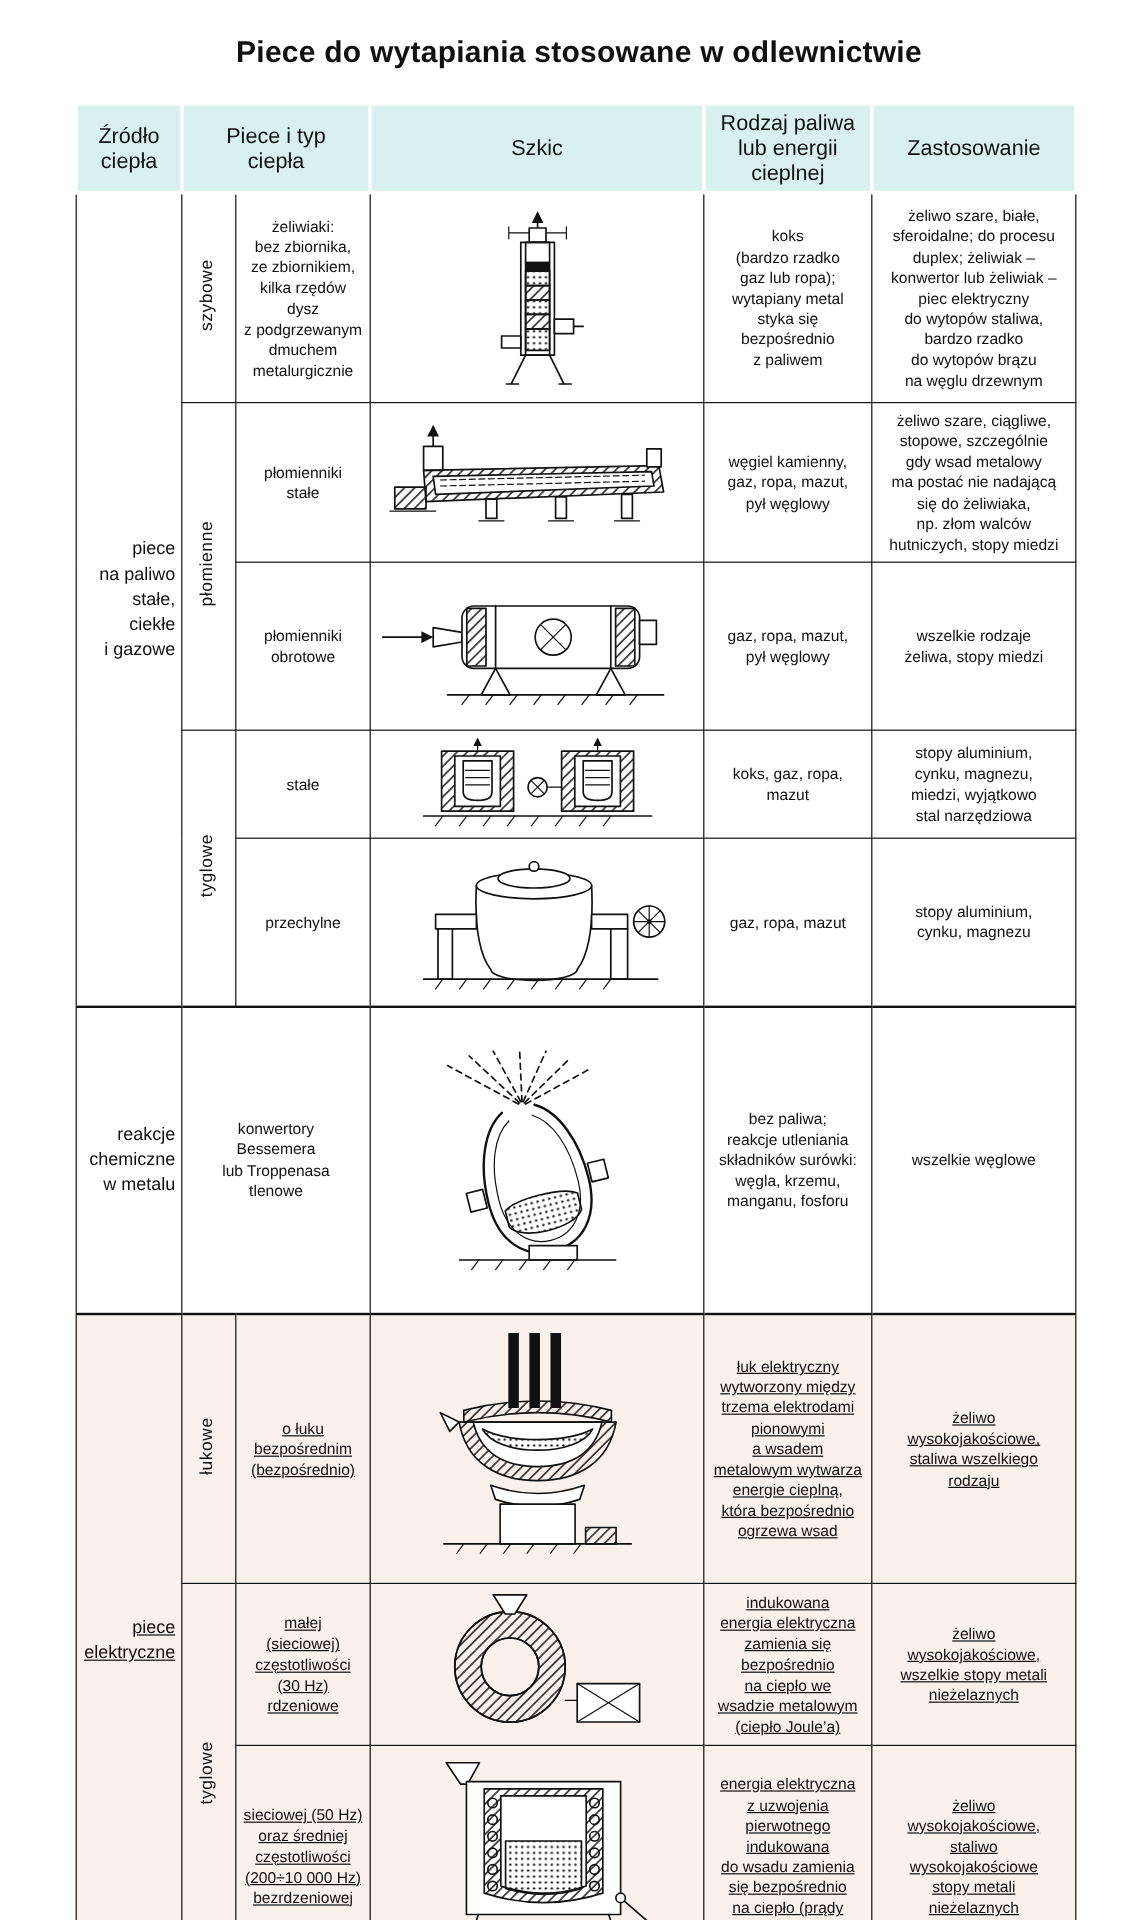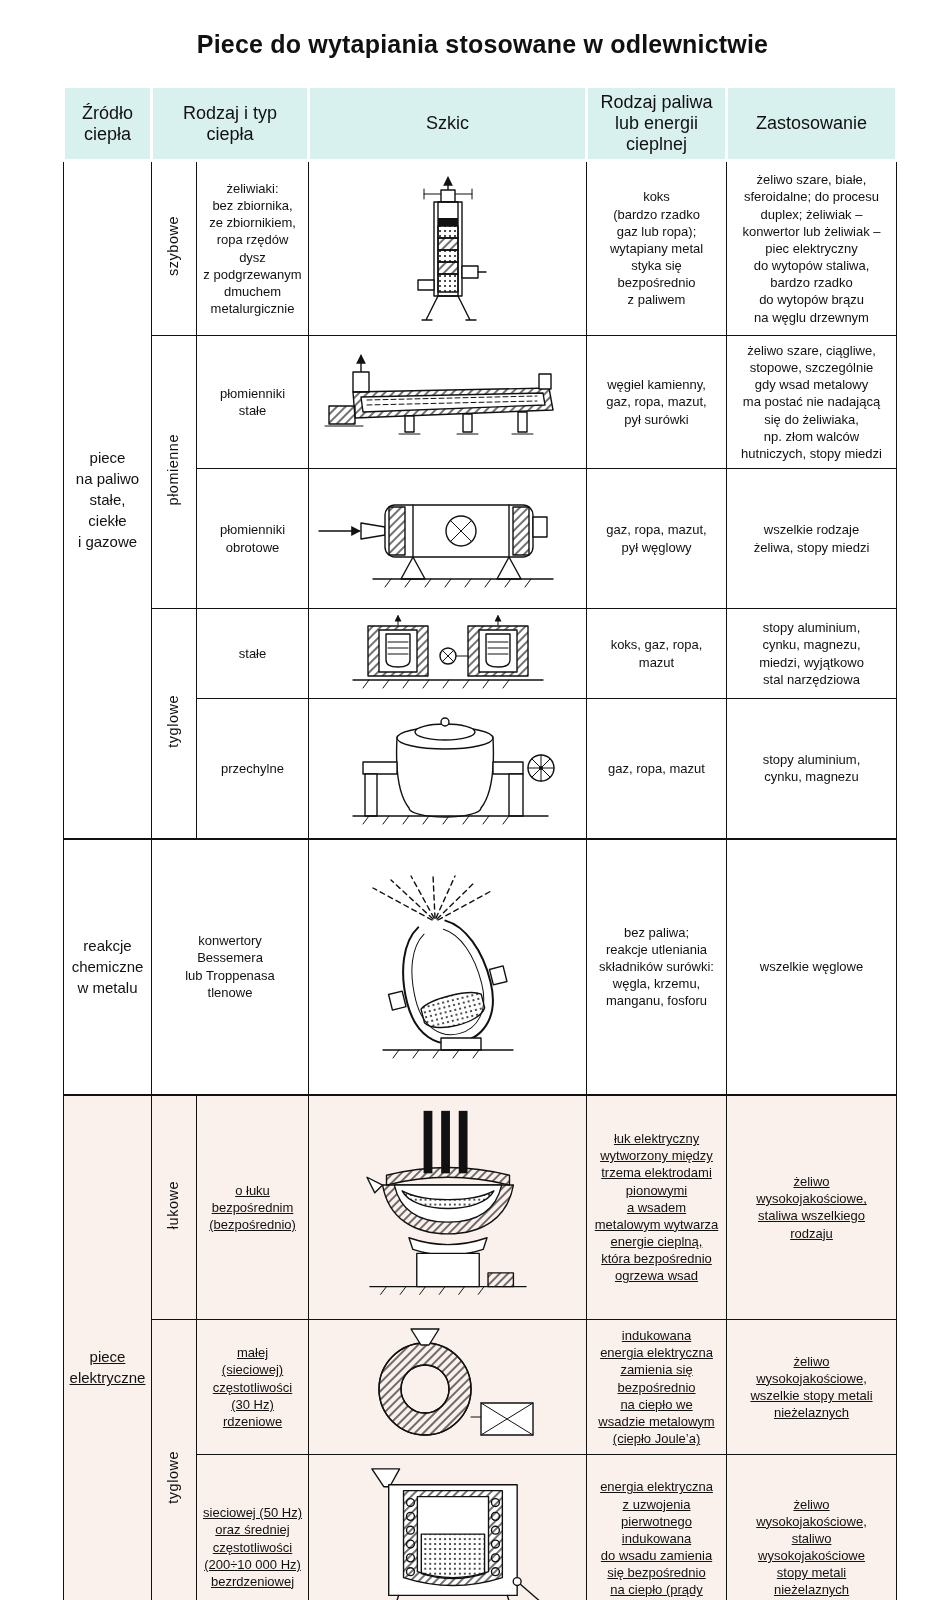--- a/index.html
+++ b/index.html
@@ -37,21 +37,21 @@
   .tbl td {
     border: 1px solid #111;
     text-align: center;
     vertical-align: middle;
     font-size: 13px;
     line-height: 1.32;
     white-space: pre-line;
     padding: 6px 5px;
     background: #fff;
   }
-  td.src { font-size: 15px; line-height: 1.4; }
+  td.src { font-size: 15px; line-height: 1.4; text-align: right; }
   .vert {
     writing-mode: vertical-rl;
     transform: rotate(180deg);
     display: inline-block;
     font-size: 14.5px;
     letter-spacing: .5px;
   }
   td.skt { white-space: normal; padding: 2px; }
   tr.sep td { border-top: 2px solid #111; }
   tr.elec td { background: var(--electric-bg, #faf0ec); text-decoration: underline; }
@@ -98,40 +98,40 @@
         <col style="width:112px">
       <col style="width:278px">
         <col style="width:140px">
         <col style="width:170px">
     </colgroup>
 
     <tbody>
         <tr>
       <th>Źródło
 ciepła</th>
-      <th colspan="2">Rodzaj i typ
+      <th colspan="2">Piece i typ
 ciepła</th>
       <th>Szkic</th>
       <th>Rodzaj paliwa
 lub energii
 cieplnej</th>
       <th>Zastosowanie</th>
     </tr>
 
     <tr class="r1">
       <td class="src" rowspan="5">piece
 na paliwo
 stałe,
 ciekłe
 i gazowe</td>
       <td class="fam"><span class="vert">szybowe</span></td>
       <td>żeliwiaki:
 bez zbiornika,
 ze zbiornikiem,
-ropa rzędów dysz
+kilka rzędów dysz
 z podgrzewanym
 dmuchem
 metalurgicznie</td>
       <td class="skt">
         <svg class="sk" width="260" height="150" viewBox="0 0 260 150">
           <line x1="130" y1="16" x2="130" y2="4" marker-end="url(#arr)"></line>
           <path d="M106 20 H154 M106 15 V25 M154 15 V25" class="thin"></path>
           <rect x="123" y="16" width="14" height="12" class="f"></rect>
           <rect x="116" y="28" width="28" height="94" class="f"></rect>
           <rect x="120" y="28" width="20" height="94"></rect>
@@ -181,21 +181,21 @@
           <rect x="16" y="56" width="26" height="18" class="h"></rect>
           <path d="M12 76 H50" class="thin"></path>
           <rect x="92" y="66" width="9" height="16" class="f"></rect>
           <rect x="150" y="64" width="9" height="18" class="f"></rect>
           <rect x="205" y="62" width="9" height="20" class="f"></rect>
           <path d="M86 84 H107 M144 84 H165 M199 84 H220" class="thin"></path>
         </svg>
       </td>
       <td>węgiel kamienny,
 gaz, ropa, mazut,
-pył surówki</td>
+pył węglowy</td>
       <td>żeliwo szare, ciągliwe,
 stopowe, szczególnie
 gdy wsad metalowy
 ma postać nie nadającą
 się do żeliwiaka,
 np. złom walców
 hutniczych, stopy miedzi</td>
     </tr>
 
     <tr class="r3">

